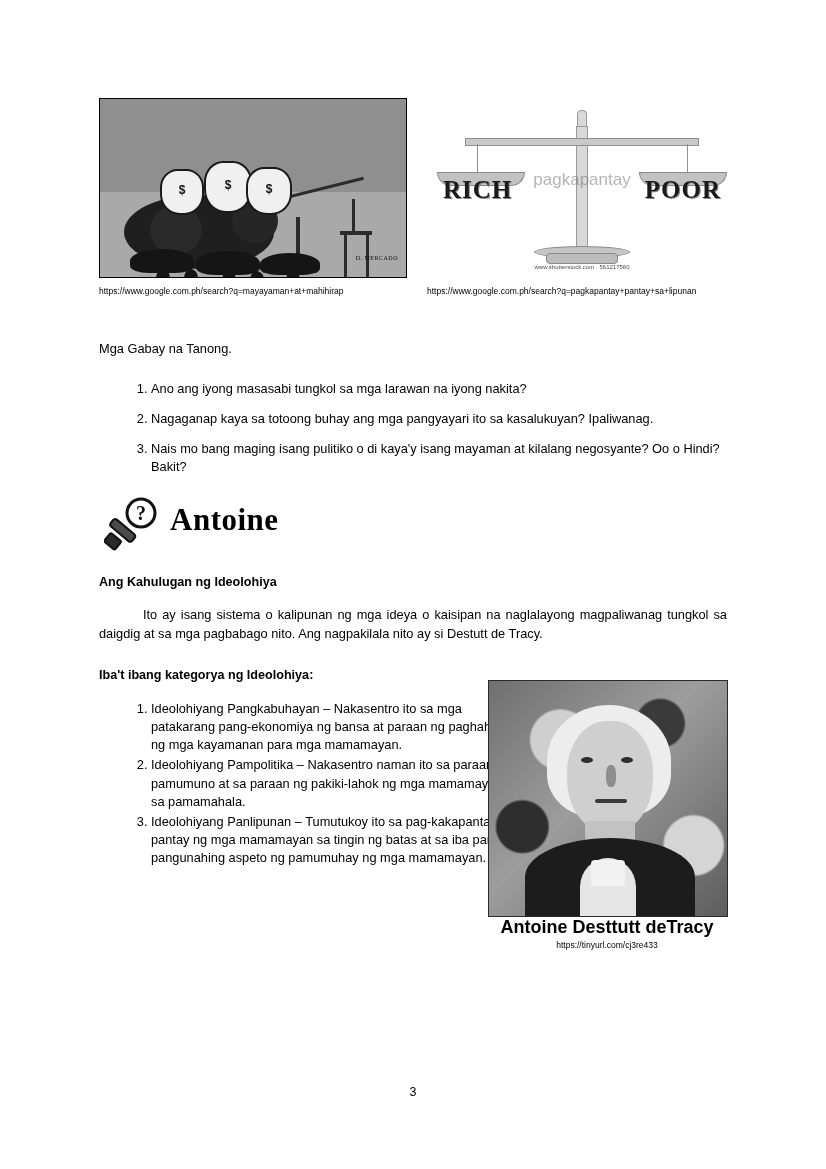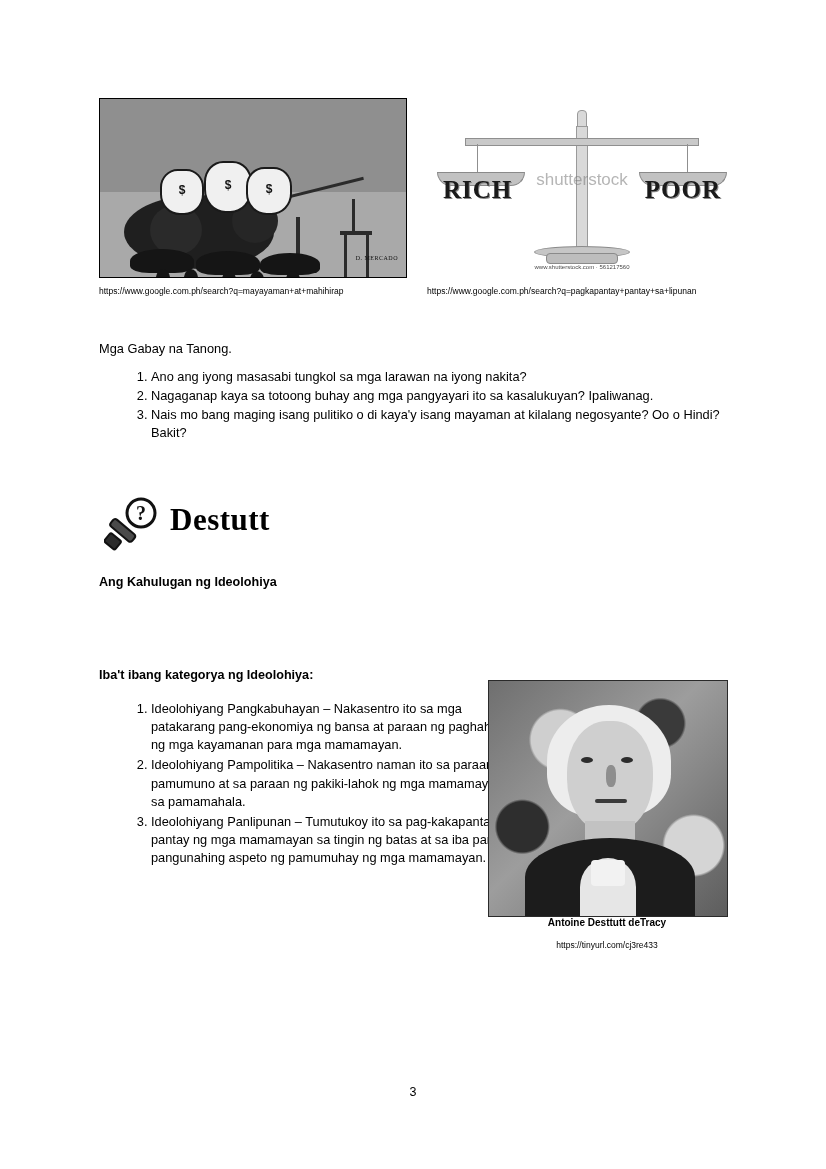--- a/index.html
+++ b/index.html
@@ -183,21 +183,21 @@
   ol.qlist {
     position: absolute;
     left: 123px;
     top: 368px;
     width: 600px;
     margin: 0;
     padding-left: 28px;
     font-size: 12.8px;
     line-height: 1.42;
   }
-  ol.qlist li { margin-bottom: 1px; }
+  ol.qlist li { margin-bottom: 1px; margin-top: 12px; }
 
   
   .suriin-wrap {
     position: absolute;
     left: 104px;
     top: 496px;
     width: 260px;
     height: 56px;
   }
   .magnifier {
@@ -329,21 +329,21 @@
     background: #f2f2f2;
     border-radius: 4px;
   }
 
   .portrait-caption {
     position: absolute;
     left: 488px;
     top: 917px;
     width: 238px;
     text-align: center;
-    font-size: 10px;
+    font-size: 18px;
     font-weight: bold;
   }
   .portrait-link {
     position: absolute;
     left: 488px;
     top: 940px;
     width: 238px;
     text-align: center;
     font-size: 8.5px;
   }
@@ -410,21 +410,21 @@
 
       <div class="scale-chain" style="left:40px; top:46px; height:28px;"></div>
       <div class="scale-chain" style="left:250px; top:46px; height:28px;"></div>
 
       <div class="scale-pan" style="left:0px; top:74px;"></div>
       <div class="scale-pan" style="right:0px; top:74px;"></div>
 
       <div class="word" style="left:6px; top:78px;">RICH</div>
       <div class="word" style="right:6px; top:78px;">POOR</div>
 
-      <div class="watermark-big">shutterstock</div>
+      <div class="watermark-big">pagkapantay</div>
 
       <div class="scale-base"></div>
       <div class="scale-base2"></div>
       <div class="watermark-small">www.shutterstock.com · 561217560</div>
     </div>
   </div>
 
   <div class="caption cap-left">https://www.google.com.ph/search?q=mayayaman+at+mahihirap</div>
   <div class="caption cap-right">https://www.google.com.ph/search?q=pagkapantay+pantay+sa+lipunan</div>
 
@@ -439,24 +439,25 @@
     <span class="magnifier">
       <svg width="60" height="56" viewBox="0 0 60 56" xmlns="http://www.w3.org/2000/svg">
         <g>
           <circle cx="37" cy="17" r="14" fill="#ffffff" stroke="#111111" stroke-width="3"></circle>
           <text x="37" y="24" font-family="Liberation Serif, serif" font-size="20" font-weight="bold" text-anchor="middle" fill="#111111">?</text>
           <rect x="5" y="30" width="28" height="9" rx="3" fill="#4a4a4a" stroke="#111111" stroke-width="2" transform="rotate(40 19 34)"></rect>
           <rect x="2" y="40" width="14" height="11" rx="2" fill="#2b2b2b" stroke="#111111" stroke-width="2" transform="rotate(40 9 45)"></rect>
         </g>
       </svg>
     </span>
-    <span class="suriin-text">Destutt</span>
+    <span class="suriin-text">Antoine</span>
   </div>
 
   <div class="sub-head kahulugan-head">Ang Kahulugan ng Ideolohiya</div>
+  <div class="para-justify">Ito ay isang sistema o kalipunan ng mga ideya o kaisipan na naglalayong magpaliwanag tungkol sa daigdig at sa mga pagbabago nito. Ang nagpakilala nito ay si Destutt de Tracy.</div>
 
   <div class="sub-head kategorya-head">Iba't ibang kategorya ng Ideolohiya:</div>
   <ol class="klist">
     <li>Ideolohiyang Pangkabuhayan – Nakasentro ito sa mga patakarang pang-ekonomiya ng bansa at paraan ng paghahati ng mga kayamanan para mga mamamayan.</li>
     <li>Ideolohiyang Pampolitika – Nakasentro naman ito sa paraan ng pamumuno at sa paraan ng pakiki-lahok ng mga mamamayan sa pamamahala.</li>
     <li>Ideolohiyang Panlipunan – Tumutukoy ito sa pag-kakapantay-pantay ng mga mamamayan sa tingin ng batas at sa iba pang pangunahing aspeto ng pamumuhay ng mga mamamayan.</li>
   </ol>
 
   <div class="portrait">
     <div class="p-bg"></div>

